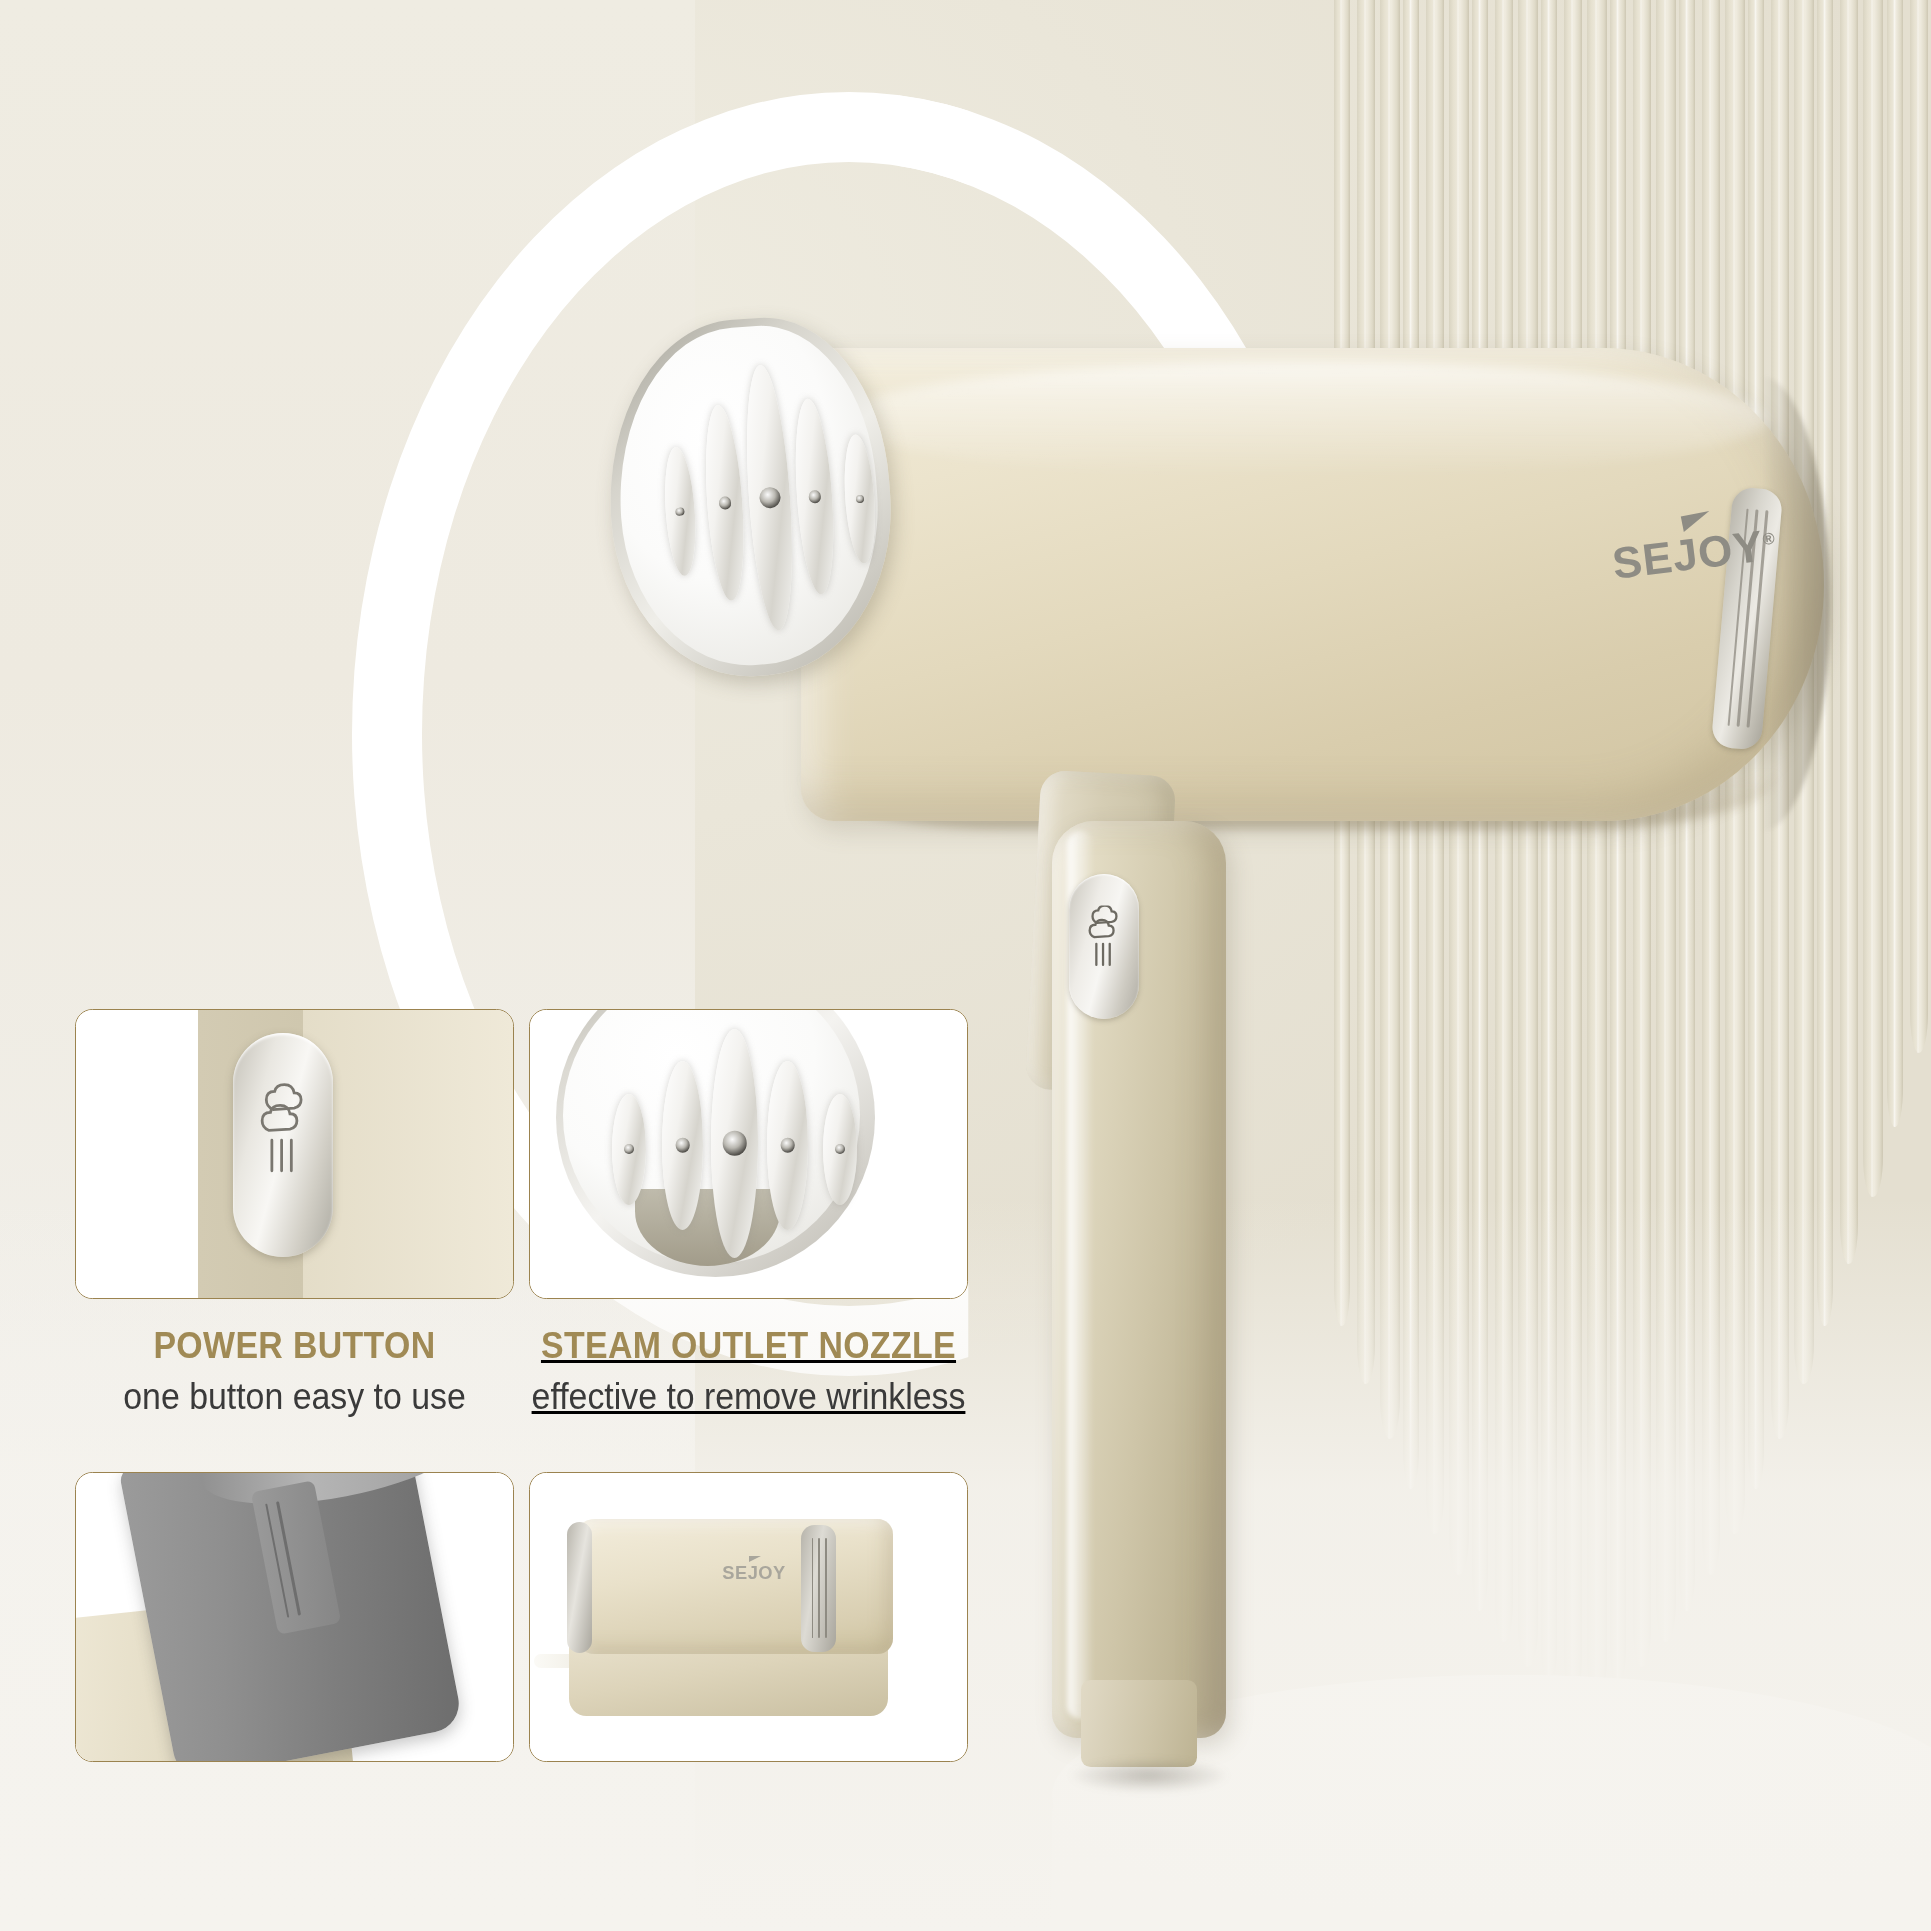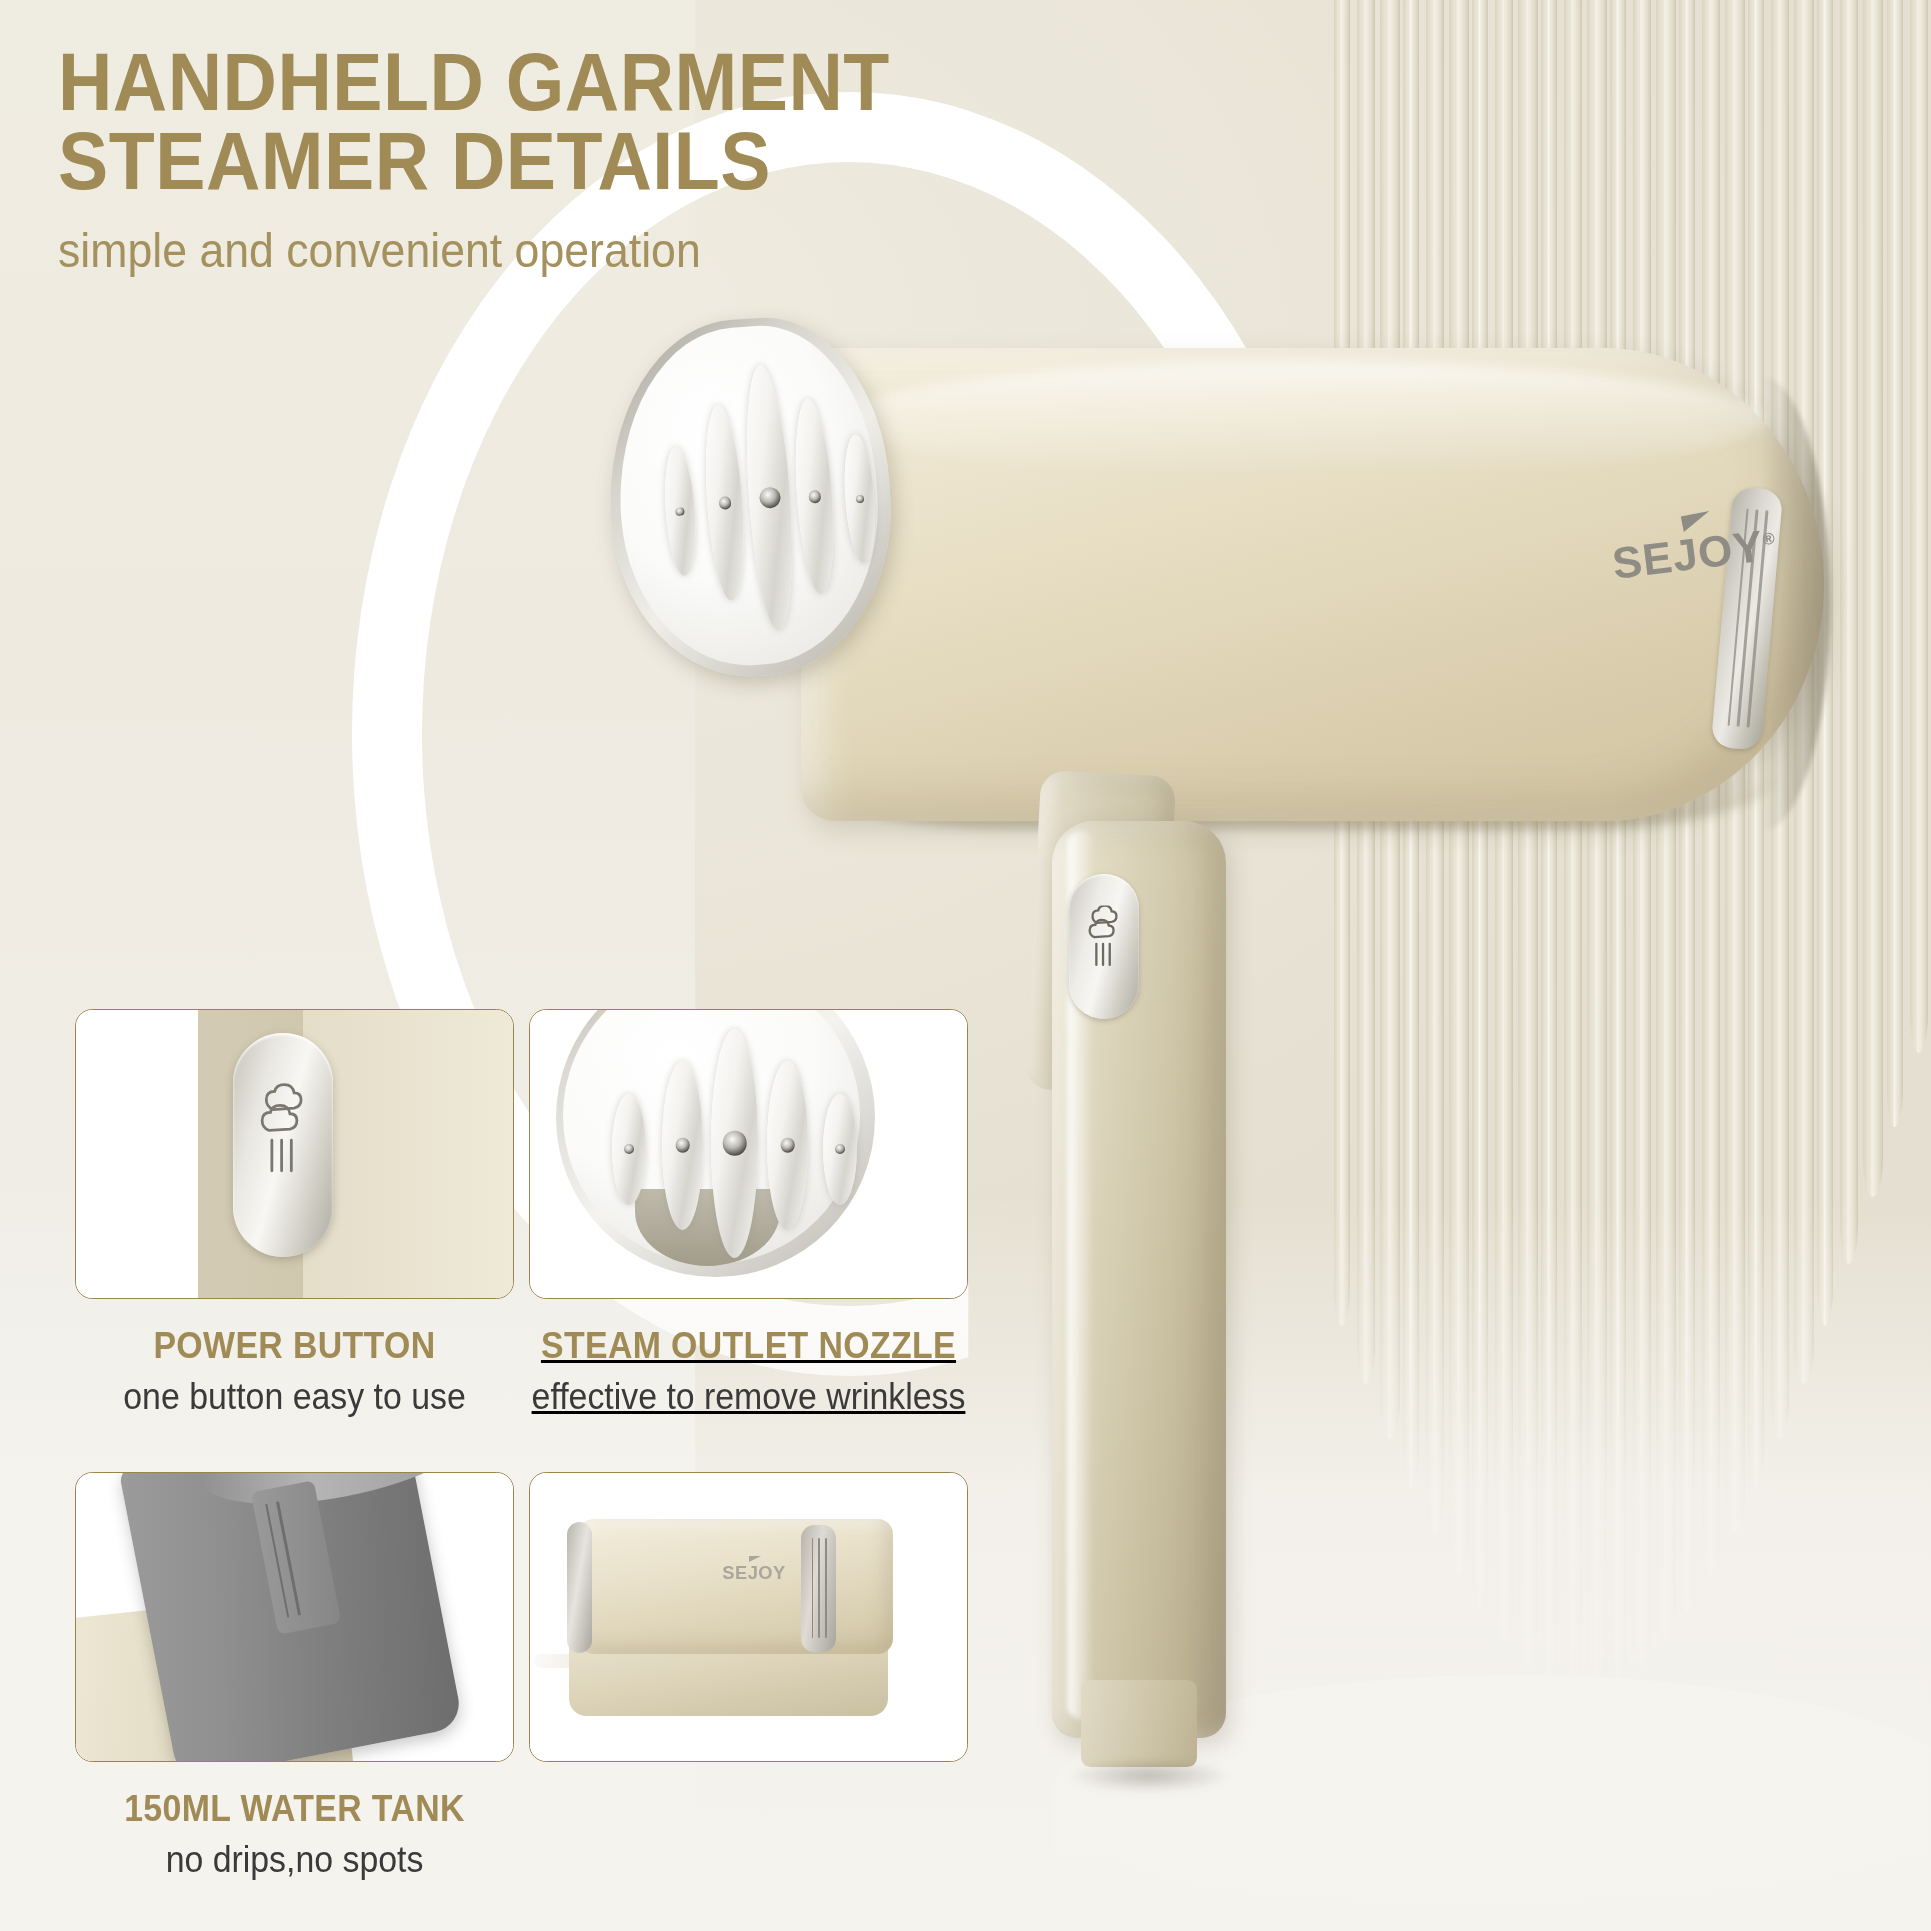--- a/index.html
+++ b/index.html
@@ -429,25 +429,20 @@
           <path d="M13 33 q-5 -2 -5 -7 q0 -6 6 -6 q1 -5 7 -5 q6 0 7 6 q5 0 5 5 q0 5 -5 6 z"></path>
           <path d="M15 40 v22 M22 40 v22 M29 40 v22"></path>
         </g>
       </svg>
     </div>
 
     <div class="foot"></div>
     <div class="foot-shadow"></div>
   </div>
 
-  <div class="header">
-    <div class="h-title">HANDHELD GARMENT
-STEAMER DETAILS</div>
-    <div class="h-sub">simple and convenient operation</div>
-  </div>
 
   <div class="card" style="left:75px; top:1009px; width:439px; height:290px;">
     <div class="c1-bg"></div>
     <div class="c1-btn">
       <svg class="steam-glyph" width="64" height="108" viewBox="0 0 46 74">
         <g fill="none" stroke="#7a7770" stroke-width="2" stroke-linecap="round">
           <path d="M16 18 q-5 -2 -5 -7 q0 -6 6 -6 q1 -5 7 -5 q6 0 7 6 q5 0 5 5 q0 5 -5 6 z"></path>
           <path d="M13 33 q-5 -2 -5 -7 q0 -6 6 -6 q1 -5 7 -5 q6 0 7 6 q5 0 5 5 q0 5 -5 6 z"></path>
           <path d="M15 40 v22 M22 40 v22 M29 40 v22"></path>
         </g>
@@ -490,24 +485,20 @@
   <div class="card" style="left:75px; top:1472px; width:439px; height:290px;">
     <div class="c3-bg"></div>
     <div class="c3-base"></div>
     <div class="c3-tank"></div>
     <div class="c3-lid"></div>
     <div class="c3-grip">
         <i></i>
         <i></i>
       </div>
   </div>
-  <div class="cap" style="left:75px; top:1788px; width:439px;">
-    <div class="cap-title">150ML WATER TANK</div>
-    <div class="cap-desc">no drips,no spots</div>
-  </div>
 
   <div class="card" style="left:529px; top:1472px; width:439px; height:290px;">
     <div class="c4-bg"></div>
     <div class="c4-cord"></div>
     <div class="c4-handle"></div>
     <div class="c4-body"></div>
     <div class="c4-cap"></div>
     <div class="c4-logo">
       <span class="flag"></span>
       <span>SEJOY</span>

